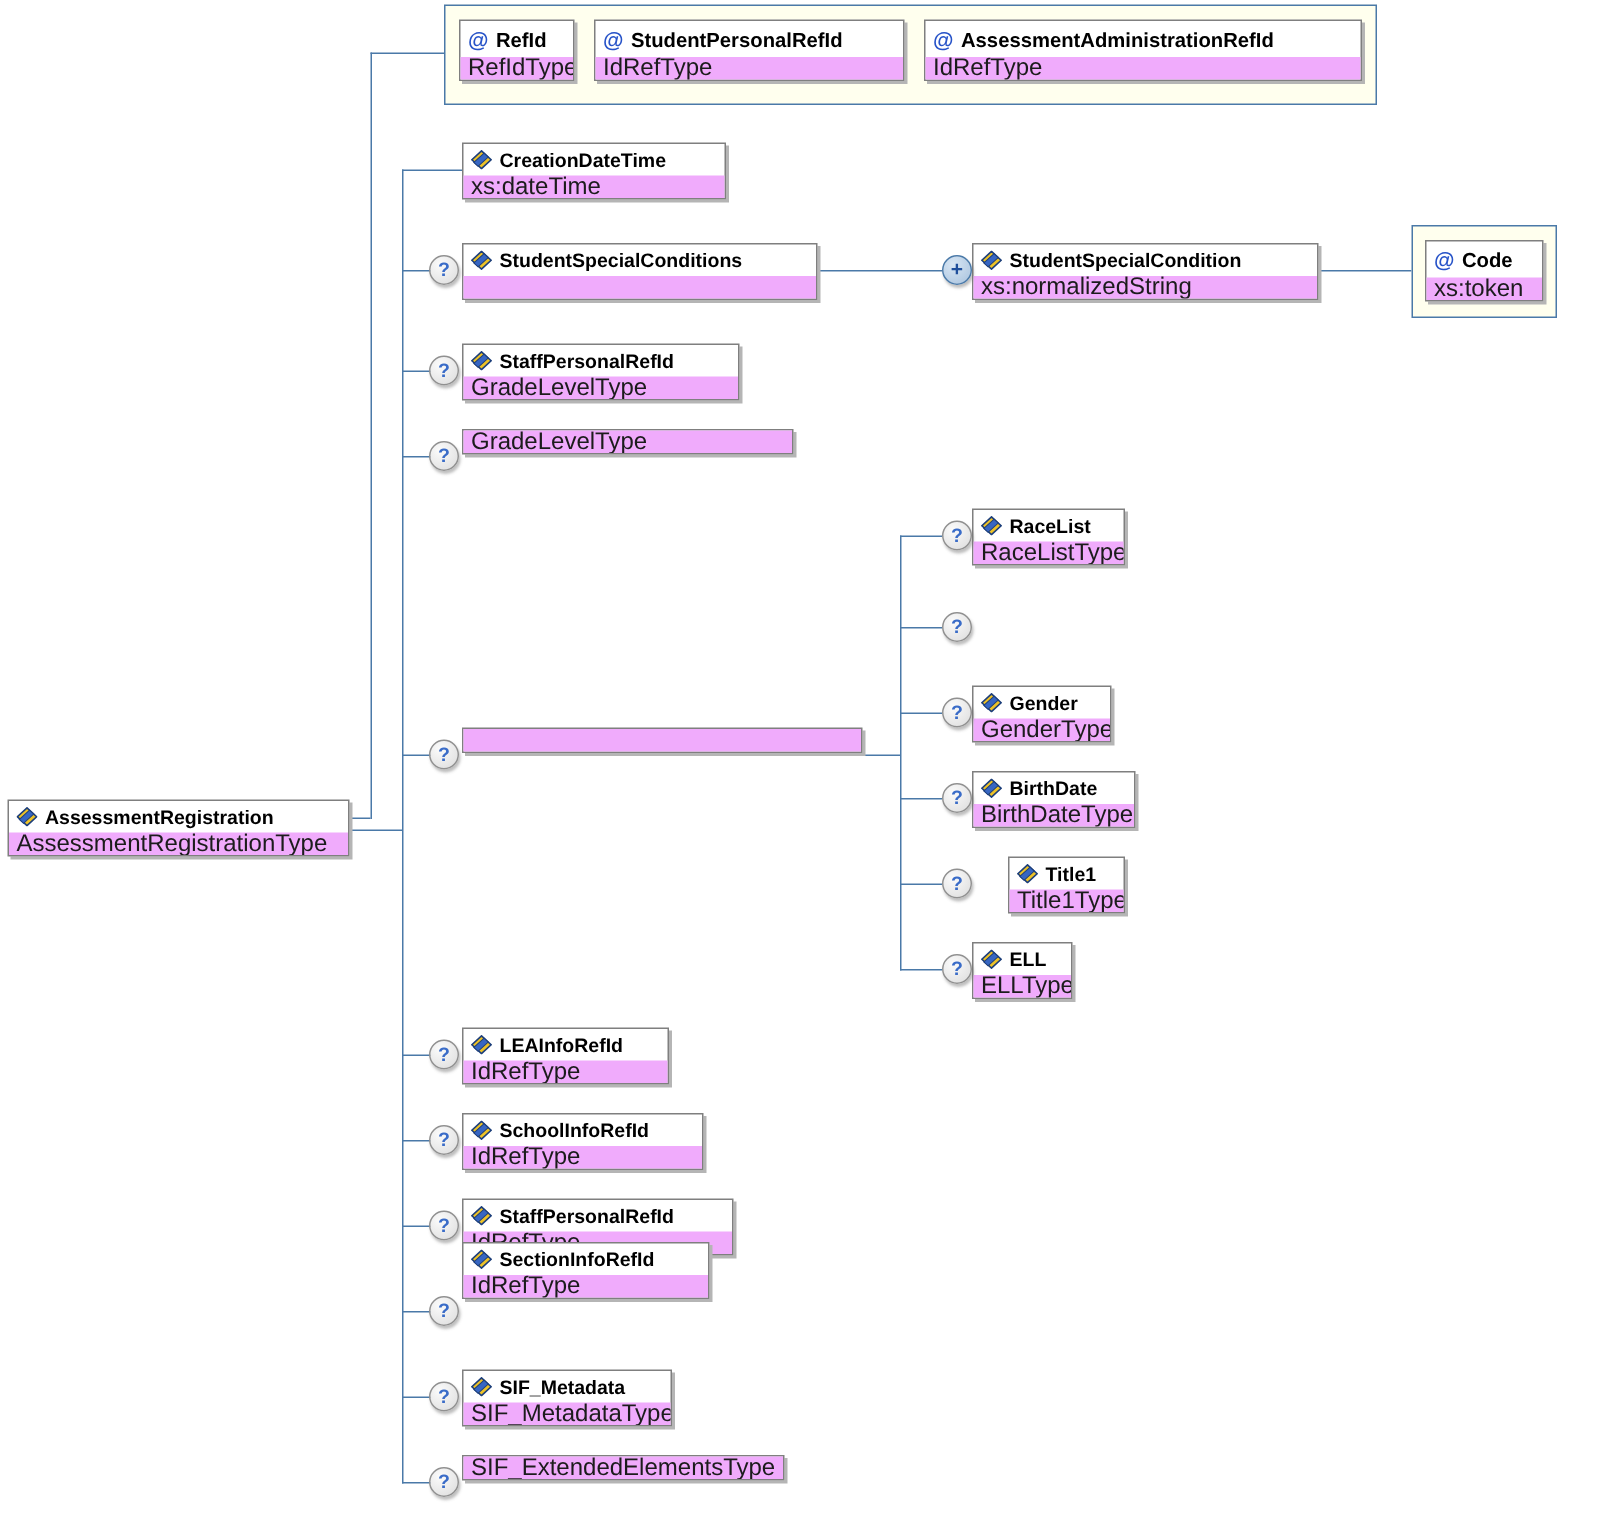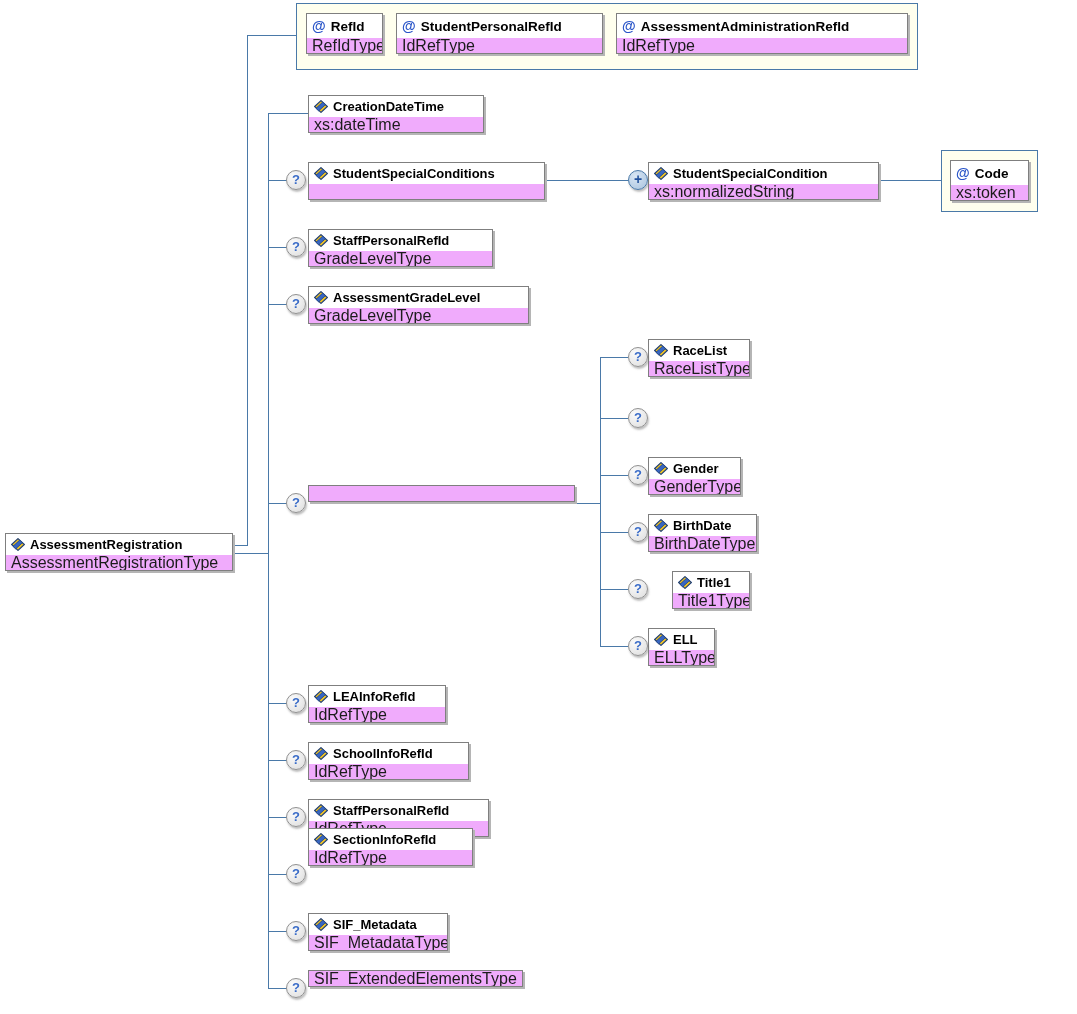--- a/index.html
+++ b/index.html
@@ -161,27 +161,20 @@
       <svg class="ei" width="14" height="13" viewBox="0 0 14 13">
           <path d="M7 .6 13.4 6.5 7 12.4.6 6.5Z" fill="#edc227" stroke="#1c3e7a" stroke-width="1.1"></path>
           <path d="M1.9 8.3 8.7 2.1l2.8 2.6-6.8 6.2Z" fill="#3766c2" stroke="#1c3e7a" stroke-width=".7"></path>
         </svg>
       <span>StaffPersonalRefId</span>
     </div>
     <div class="ntype">GradeLevelType</div>
   </div>
 
   <div class="node" style="left:308px;top:286px;width:219px">
-    <div class="nrow">
-      <svg class="ei" width="14" height="13" viewBox="0 0 14 13">
-          <path d="M7 .6 13.4 6.5 7 12.4.6 6.5Z" fill="#edc227" stroke="#1c3e7a" stroke-width="1.1"></path>
-          <path d="M1.9 8.3 8.7 2.1l2.8 2.6-6.8 6.2Z" fill="#3766c2" stroke="#1c3e7a" stroke-width=".7"></path>
-        </svg>
-      <span>AssessmentGradeLevel</span>
-    </div>
     <div class="ntype">GradeLevelType</div>
   </div>
 
   <div class="node" style="left:308px;top:485px;width:265px">
     <div class="ntype"></div>
   </div>
 
   <div class="node" style="left:648px;top:339px;width:100px">
     <div class="nrow">
       <svg class="ei" width="14" height="13" viewBox="0 0 14 13">

